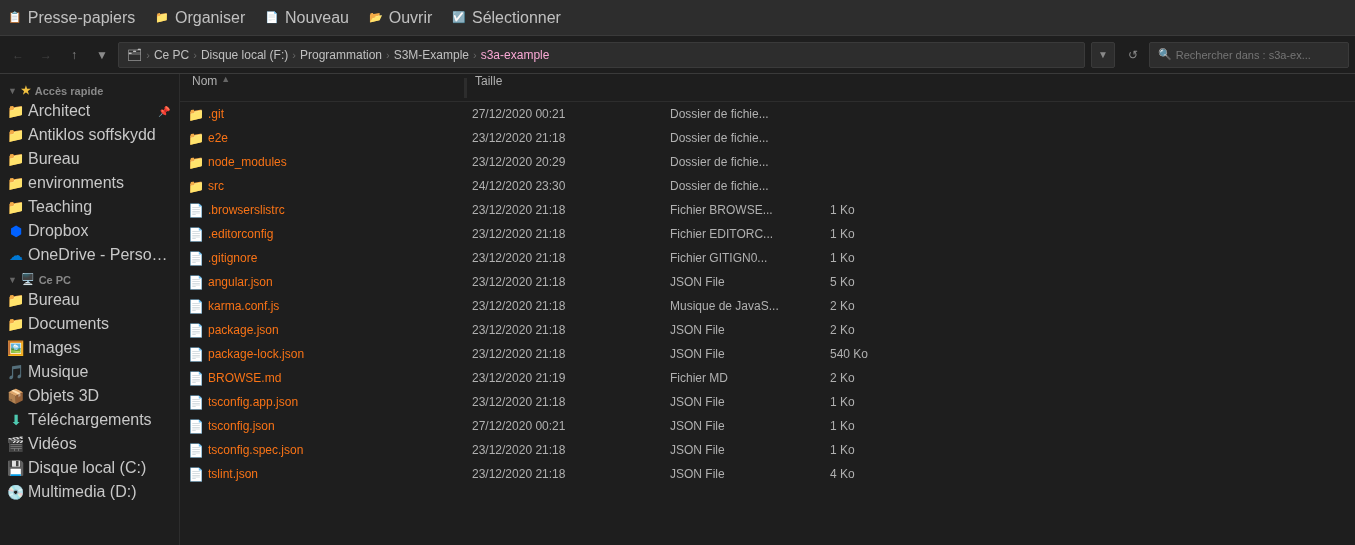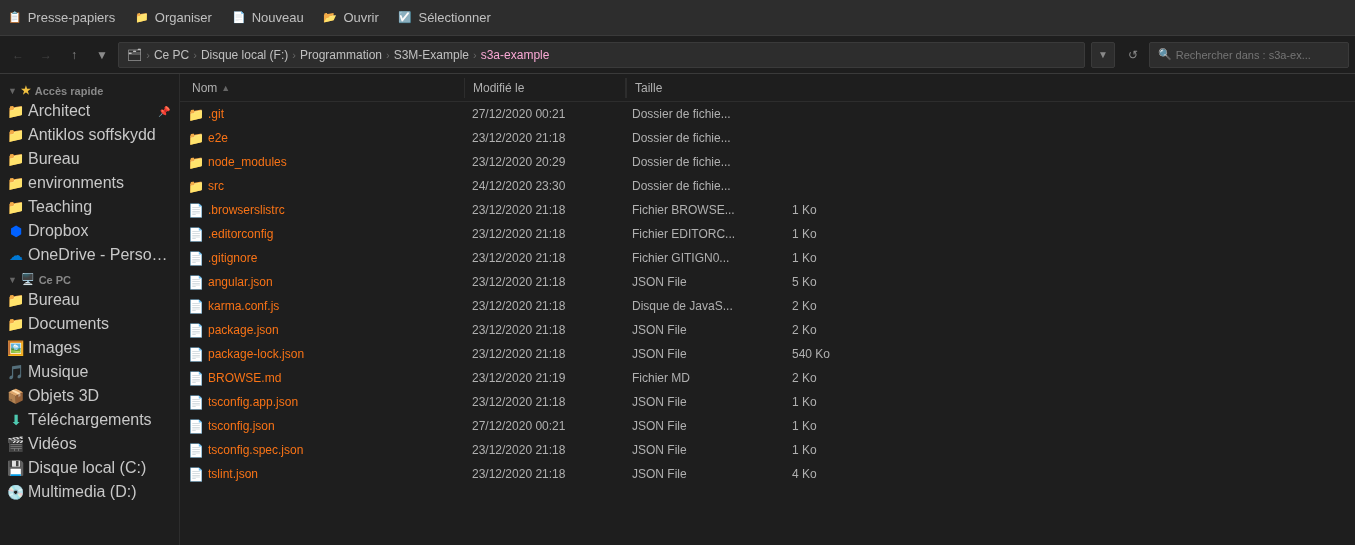--- a/index.html
+++ b/index.html
@@ -25,21 +25,21 @@
       border-bottom: 1px solid #3a3a3a;
     }
     .toolbar-group {
       display: flex;
       align-items: center;
       gap: 6px;
       color: #c0c0c0;
       font-size: 11px;
       cursor: pointer;
     }
-    .toolbar-label { font-size: 13px; }
+    .toolbar-label { font-size: 16px; }
 
     
     .address-bar {
       background: #1e1e1e;
       height: 38px;
       display: flex;
       align-items: center;
       padding: 0 6px;
       gap: 4px;
       border-bottom: 1px solid #3a3a3a;
@@ -201,21 +201,21 @@
       height: 28px;
       padding: 0 4px;
     }
     .col-header {
       font-size: 12px;
       color: #b0b0b0;
       padding: 0 8px;
       cursor: pointer;
       height: 28px;
       display: flex;
-      align-items: center;
+      align-items: flex-start;
       user-select: none;
     }
     .col-name { width: 280px; }
     .col-modified { width: 160px; }
     .col-type { width: 160px; }
     .col-size { width: 80px; }
     .col-sep {
       width: 1px;
       background: #2d2d2d;
       height: 20px;
@@ -263,21 +263,21 @@
     }
     .file-cell {
       font-size: 12px;
       color: #b0b0b0;
       white-space: nowrap;
       overflow: hidden;
       text-overflow: ellipsis;
       padding: 0 8px;
     }
     .file-modified { width: 160px; }
-    .file-type { width: 160px; }
+    .file-type { width: 160px; margin-left: 38px; }
     .file-size { width: 80px; }
 
     
     .icon-folder { color: #e8c26a; }
     .icon-json { color: #f0c040; }
     .icon-md { color: #88b4d4; }
     .icon-js { color: #f0d060; }
     .icon-config { color: #aaa; }
     .icon-git { color: #f05040; }
   </style>
@@ -422,23 +422,20 @@
   </div>
 
   <div class="file-pane">
 
     <div class="file-list-header">
       <div class="col-header col-name">
         <span>Nom</span>
         <span class="sort-arrow">▲</span>
       </div>
       <div class="col-sep"></div>
-      <div class="col-header col-modified">
-        <span>Modifié le</span>
-      </div>
       <div class="col-sep"></div>
       <div class="col-sep"></div>
       <div class="col-header col-size">
         <span>Taille</span>
       </div>
     </div>
 
     <div class="file-list" id="file-list-container">
 
     <div class="file-row">
@@ -512,21 +509,21 @@
     <span class="file-cell file-modified">23/12/2020 21:18</span>
     <span class="file-cell file-type">JSON File</span>
     <span class="file-cell file-size">5 Ko</span>
   </div>
         <div class="file-row">
     <div class="file-name-cell">
       <span class="file-icon icon-js">📄</span>
       <span class="file-name-text">karma.conf.js</span>
     </div>
     <span class="file-cell file-modified">23/12/2020 21:18</span>
-    <span class="file-cell file-type">Disque de JavaS...</span>
+    <span class="file-cell file-type">Musique de JavaS...</span>
     <span class="file-cell file-size">2 Ko</span>
   </div>
         <div class="file-row">
     <div class="file-name-cell">
       <span class="file-icon icon-json">📄</span>
       <span class="file-name-text">package.json</span>
     </div>
     <span class="file-cell file-modified">23/12/2020 21:18</span>
     <span class="file-cell file-type">JSON File</span>
     <span class="file-cell file-size">2 Ko</span>

